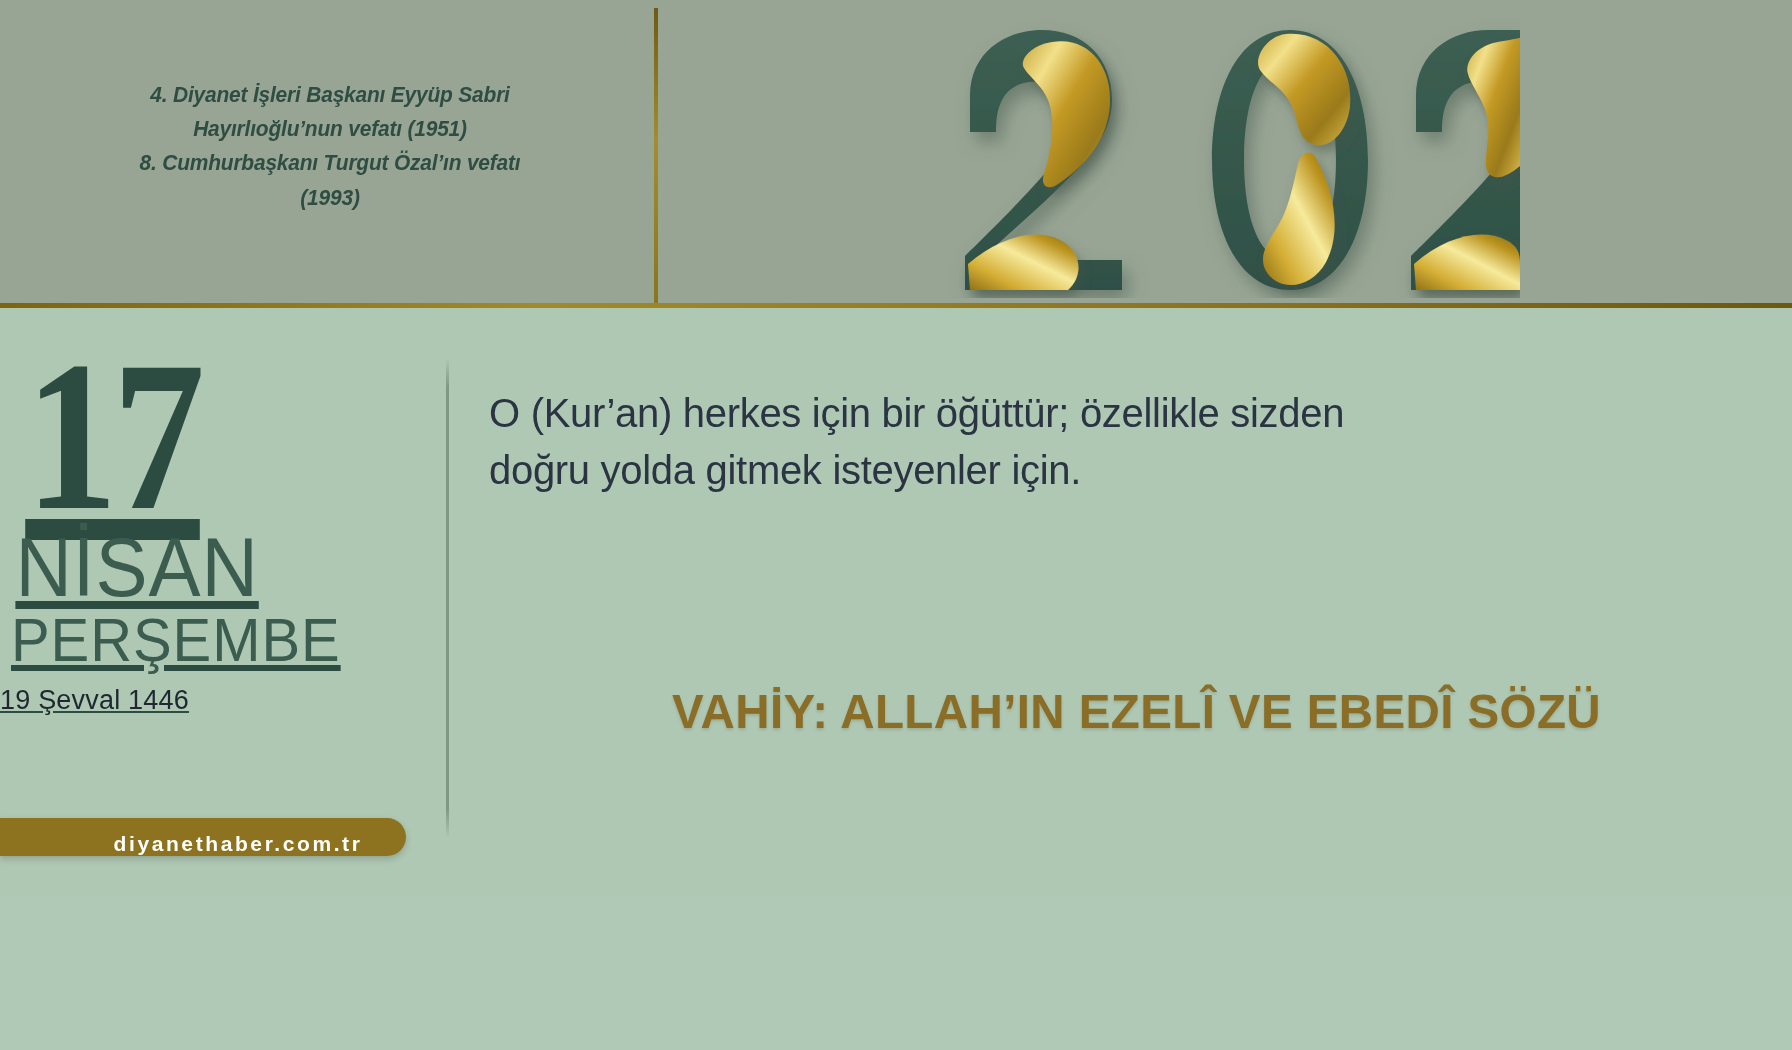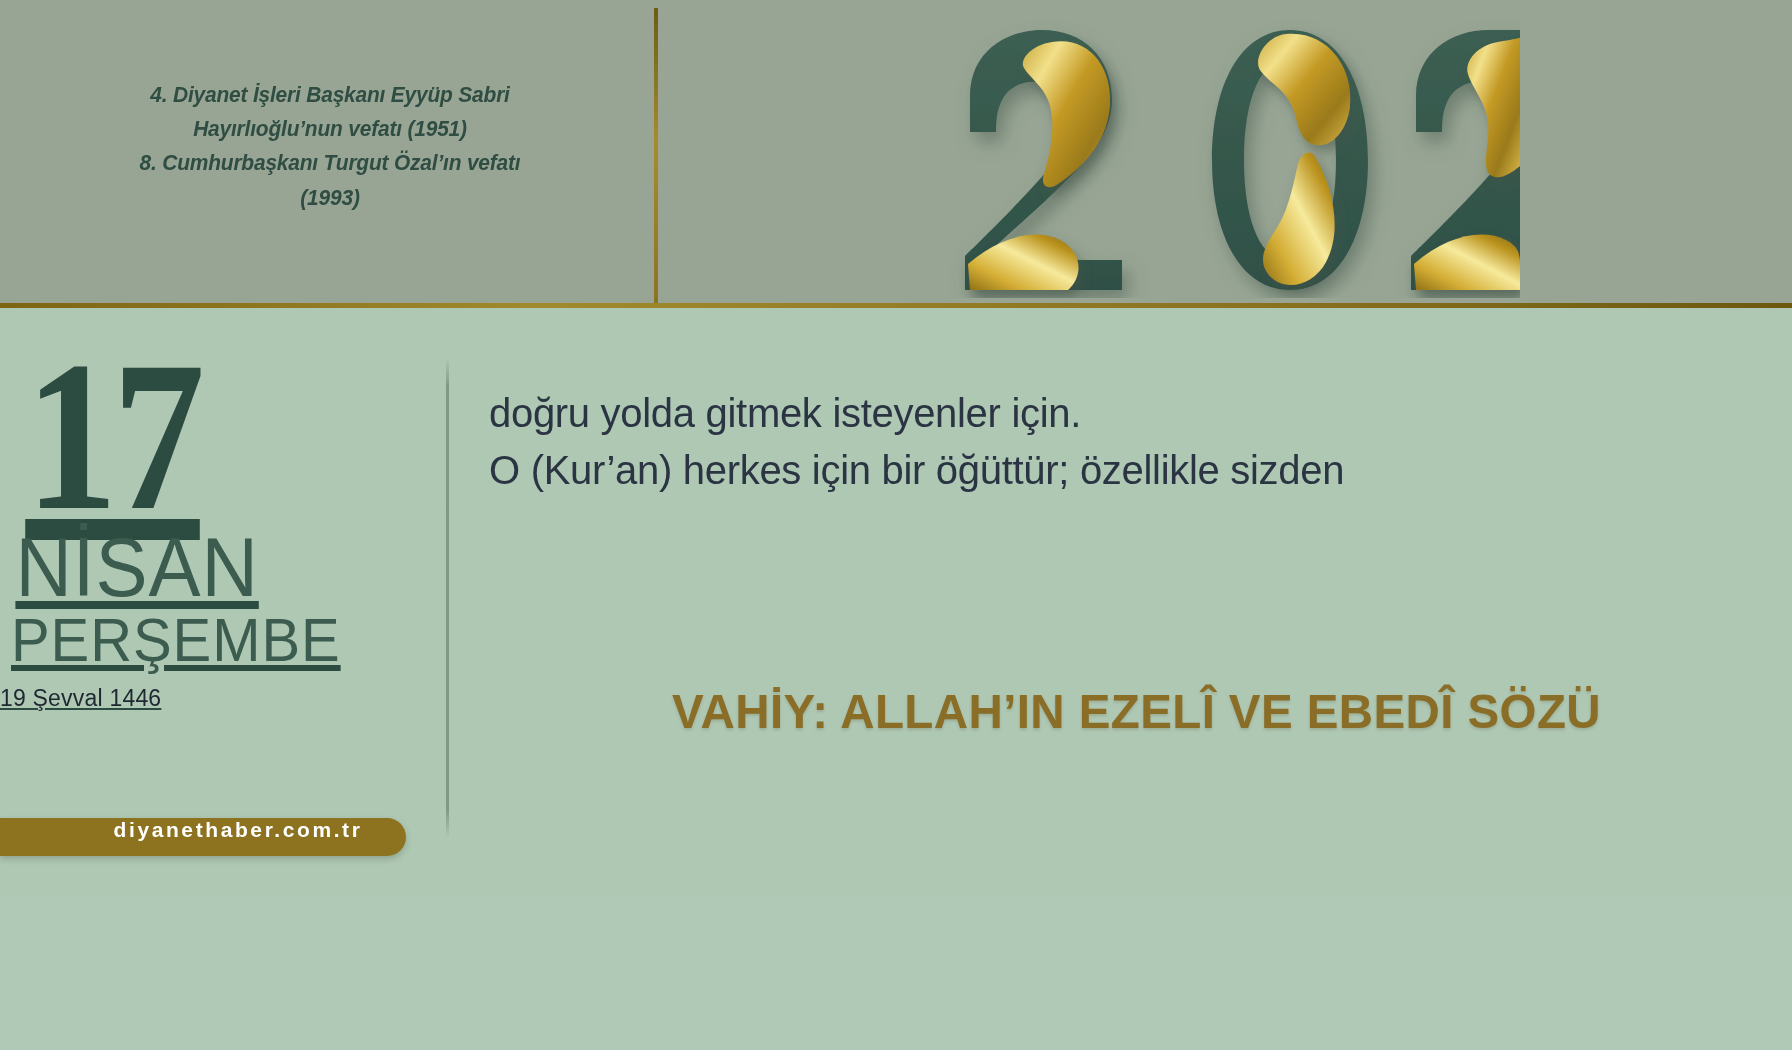--- a/index.html
+++ b/index.html
@@ -98,21 +98,21 @@
     font-size:61px;
     line-height:1.0;
     letter-spacing:1px;
     color:#3c5c50;
     transform:scaleX(0.95);
     margin-top:2px;
   }
   .hijri{
     font-family:"Liberation Sans", sans-serif;
     font-weight:normal;
-    font-size:23px;
+    font-size:27px;
     color:#1f2730;
     margin-top:14px;
     letter-spacing:0.2px;
   }
 
   
   .quote{
     position:absolute;left:489px;top:385px;width:1000px;
     color:#2b3442;
     font-family:"Liberation Sans", sans-serif;
@@ -136,21 +136,21 @@
     transform-origin:left center;
     text-shadow:0 2px 3px rgba(70,60,20,0.18);
   }
 
   
   .site-pill{
     position:absolute;left:0px;top:818px;width:406px;height:38px;
     background:#8d7320;
     border-radius:0 20px 20px 0;
     box-shadow:0 3px 6px rgba(40,40,20,0.22);
-    display:flex;align-items:flex-start;justify-content:center;
+    display:flex;align-items:flex-end;justify-content:center;
   }
   .site-pill span{
     color:#ffffff;
     font-family:"Liberation Sans", sans-serif;
     font-weight:bold;
     font-size:21px;
     letter-spacing:2.6px;
     padding-left:70px;
     white-space:nowrap;
   }
@@ -257,22 +257,22 @@
   <div class="col-divider"></div>
 
   <div class="date-block">
     <div class="day-num">17</div>
     <div class="month">NİSAN</div>
     <div class="weekday">PERŞEMBE</div>
     <div class="hijri">19 Şevval 1446</div>
   </div>
 
   <div class="quote">
+    <div>O (Kur’an) herkes için bir öğüttür; özellikle sizden</div>
     <div>doğru yolda gitmek isteyenler için.</div>
-    <div>O (Kur’an) herkes için bir öğüttür; özellikle sizden</div>
   </div>
 
   <div class="headline">VAHİY: ALLAH’IN EZELÎ VE EBEDÎ SÖZÜ</div>
 
   <div class="site-pill">
     <span>diyanethaber.com.tr</span>
   </div>
 
 </div>
 

